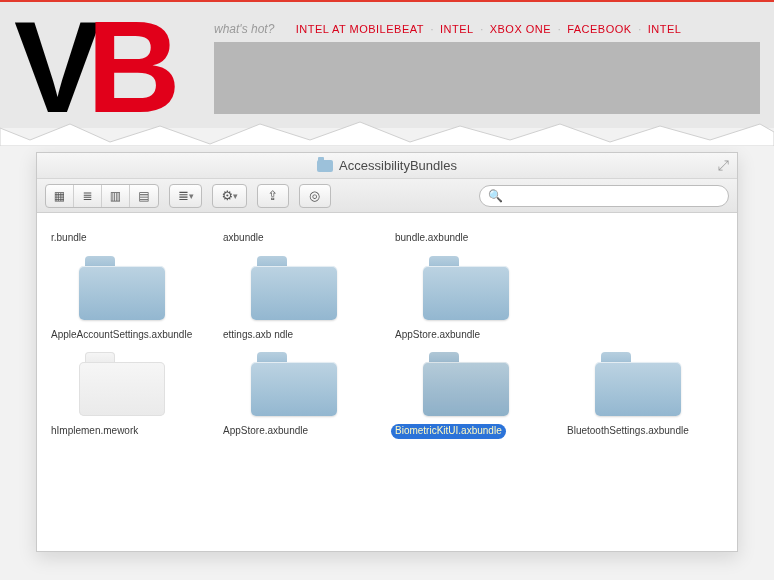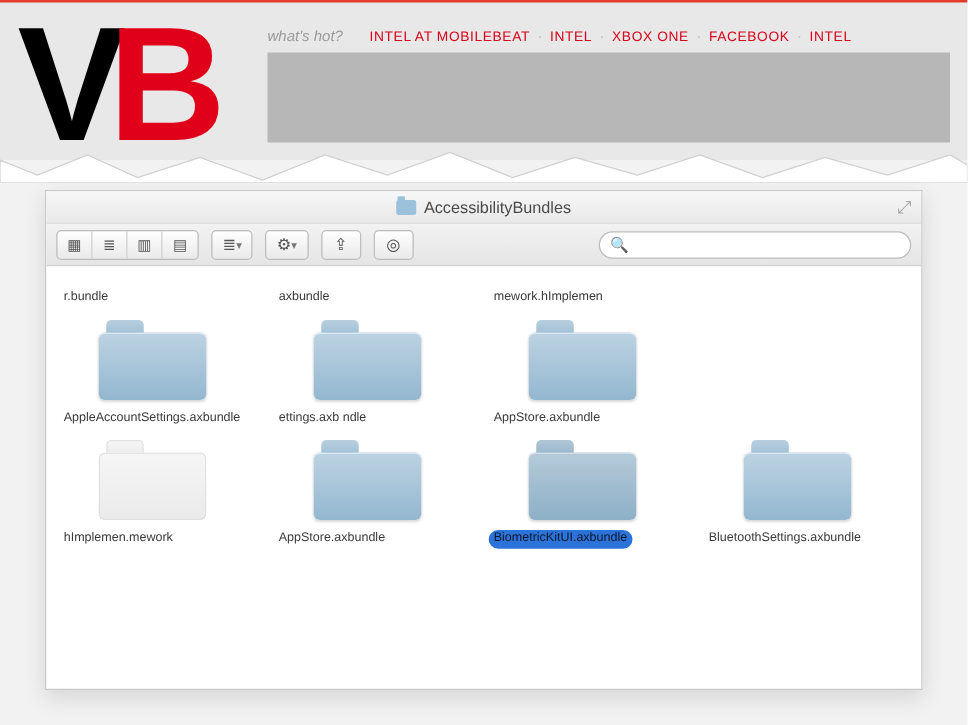--- a/index.html
+++ b/index.html
@@ -182,21 +182,21 @@
     background:linear-gradient(#bcd3e2,#93b7d0);
     border-radius:5px;
     box-shadow: inset 0 1px 0 rgba(255,255,255,.6), 0 1px 2px rgba(0,0,0,.15);
   }
   .item.ghost .folder-icon::before,
   .item.ghost .folder-icon::after{
     background:linear-gradient(#f6f6f6,#eaeaea);
     box-shadow:inset 0 0 0 1px #e0e0e0;
   }
   .item .label { line-height:1.25; display:inline-block; padding:1px 4px; border-radius:8px; }
-  .item.selected .label { background:#2b73d9; color:#0f172a; }
+  .item.selected .label { background:#2b73d9; color:#fef9c3; }
   .item.selected .folder-icon { filter:brightness(.96); }
   .item.selected { position:relative; }
   .item.selected .sel-bg {
     position:absolute; left:28px; top:0; width:96px; height:78px;
     background:#dcdcdc; border-radius:6px; z-index:-1;
   }
 
   
   .ico-grid::before{content:"▦";}
   .ico-list::before{content:"≣";}
@@ -266,21 +266,21 @@
     <div class="search">
       <span class="mag">🔍</span>
       <input type="text" placeholder="" style="">
     </div>
   </div>
 
   <div class="content" id="grid">
       <div class="row partial">
         <div class="item"><div class="folder-icon"></div><span class="label">r.bundle</span></div>
         <div class="item"><div class="folder-icon"></div><span class="label">axbundle</span></div>
-        <div class="item"><div class="folder-icon"></div><span class="label">mework.hImplemen</span></div>
+        <div class="item"><div class="folder-icon"></div><span class="label">bundle.axbundle</span></div>
       </div>
       <div class="row">
         <div class="item"><div class="folder-icon"></div><span class="label">AppleAccountSettings.axbundle</span></div>
         <div class="item"><div class="folder-icon"></div><span class="label">ettings.axb
 ndle</span></div>
         <div class="item"><div class="folder-icon"></div><span class="label">AppStore.axbundle</span></div>
       </div>
       <div class="row">
         <div class="item ghost"><div class="folder-icon"></div><span class="label">hImplemen.mework</span></div>
         <div class="item"><div class="folder-icon"></div><span class="label">AppStore.axbundle</span></div>

